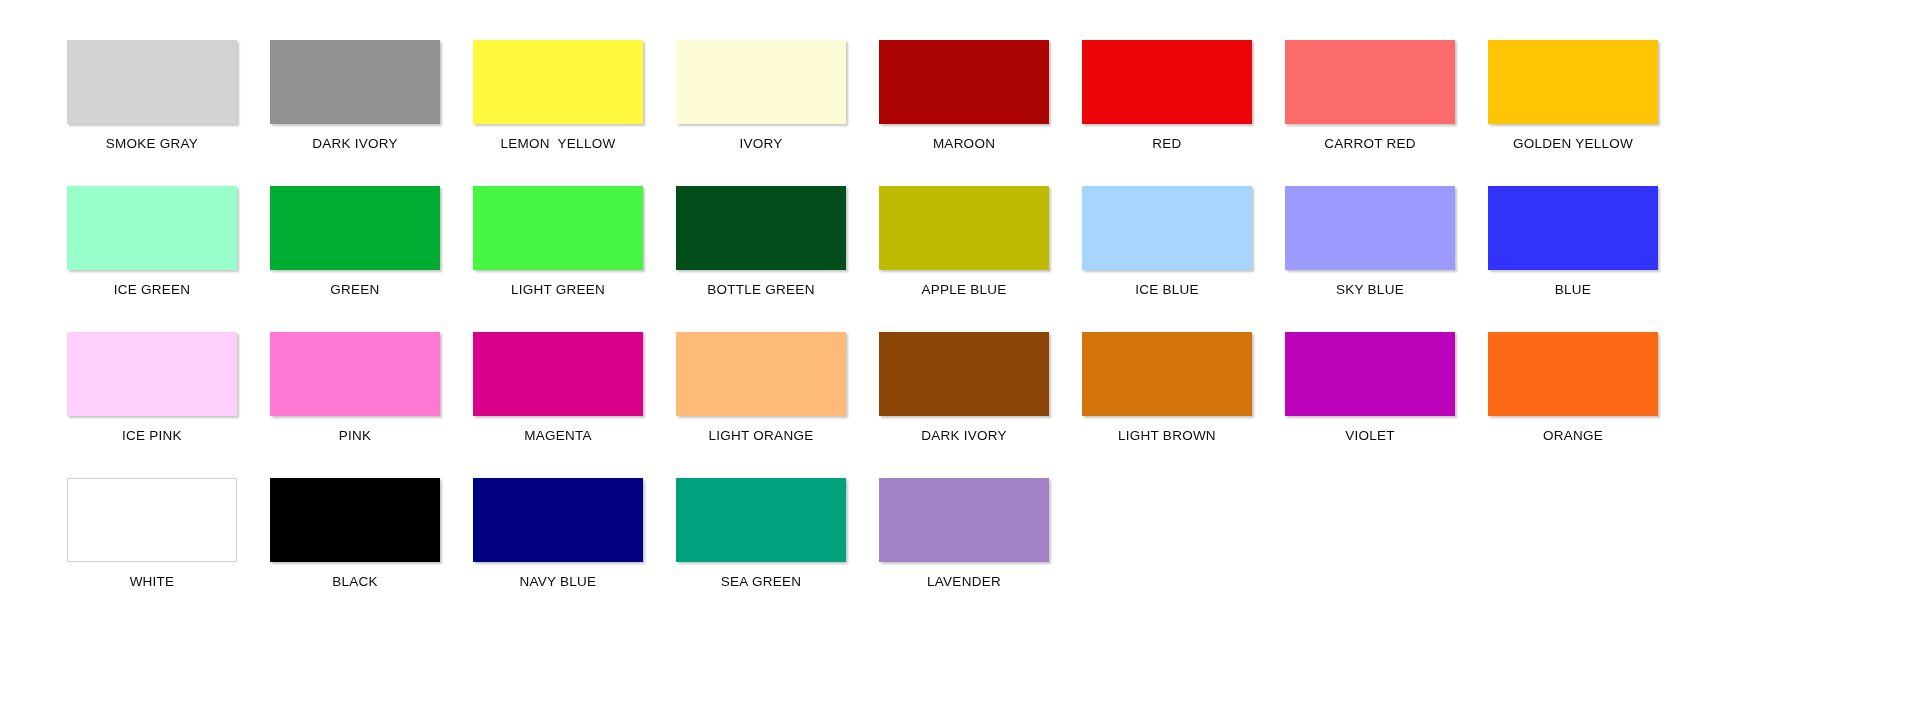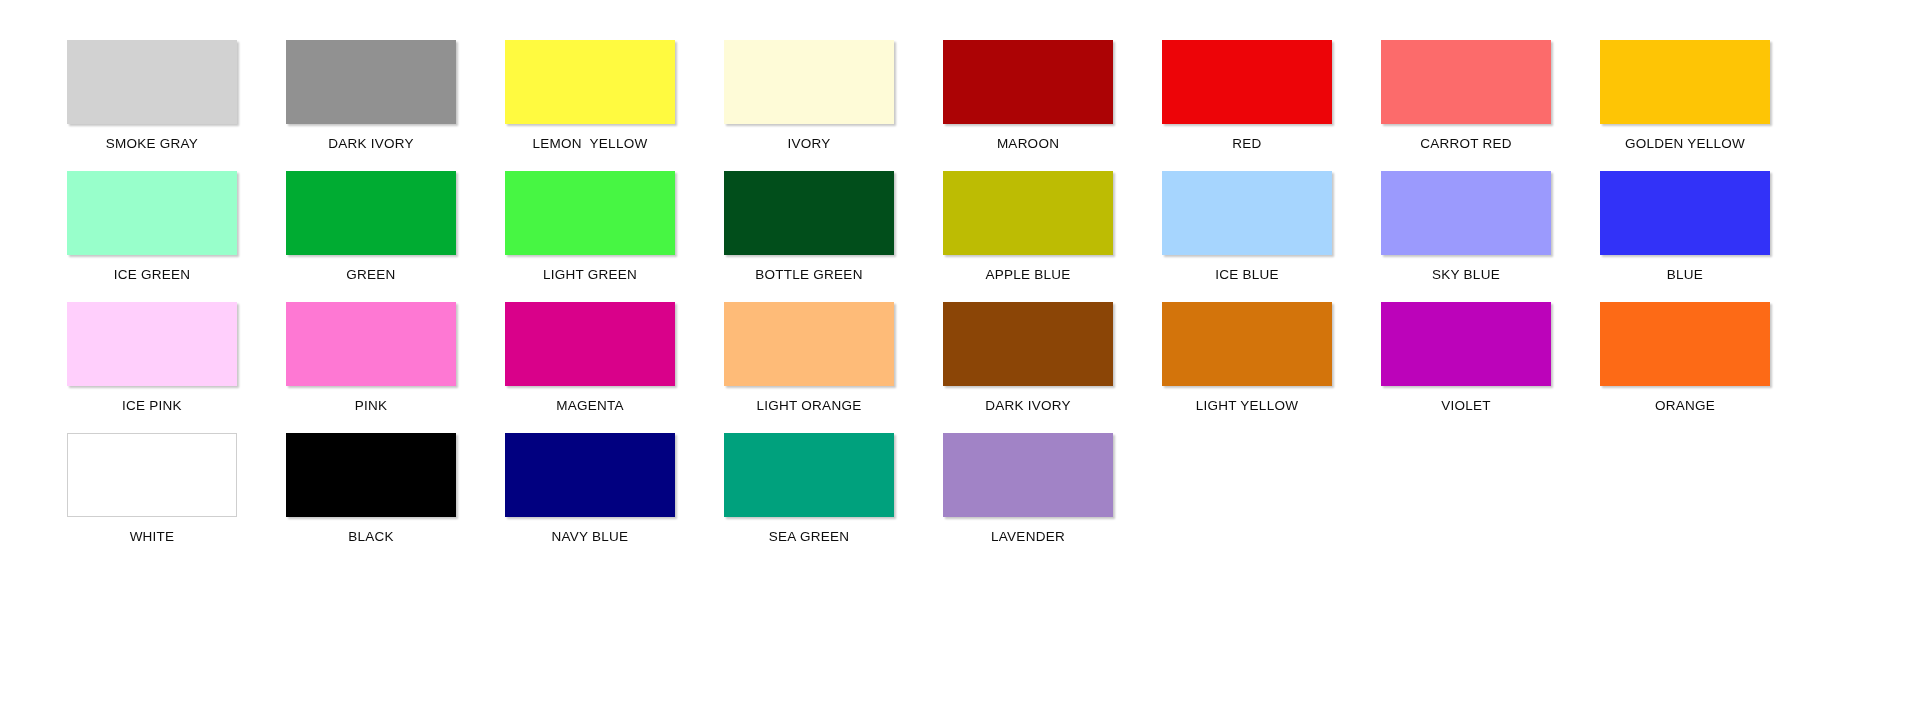--- a/index.html
+++ b/index.html
@@ -23,20 +23,21 @@
     box-sizing: border-box;
     padding: 40px 0 0 0;
   }
 
   .swatch-grid {
     display: grid;
     grid-template-columns: repeat(8, 188px);
     column-gap: 31px;
     row-gap: 0;
     margin-left: 58px;
+    gap: 15px;
   }
 
   .swatch-cell {
     width: 188px;
     height: 131px;
     position: relative;
   }
 
   .swatch-chip {
     width: 170px;
@@ -146,21 +147,21 @@
       <div class="swatch-cell">
         <div class="swatch-chip" title="LIGHT ORANGE" style="background-color: rgb(254, 187, 120);"></div>
         <div class="swatch-label">LIGHT ORANGE</div>
       </div>
       <div class="swatch-cell">
         <div class="swatch-chip" title="DARK BROWN" style="background-color: rgb(139, 69, 6);"></div>
         <div class="swatch-label">DARK IVORY</div>
       </div>
       <div class="swatch-cell">
         <div class="swatch-chip" title="LIGHT BROWN" style="background-color: rgb(211, 116, 11);"></div>
-        <div class="swatch-label">LIGHT YELLOW</div>
+        <div class="swatch-label">LIGHT BROWN</div>
       </div>
       <div class="swatch-cell">
         <div class="swatch-chip" title="VIOLET" style="background-color: rgb(188, 3, 186);"></div>
         <div class="swatch-label">VIOLET</div>
       </div>
       <div class="swatch-cell">
         <div class="swatch-chip" title="ORANGE" style="background-color: rgb(253, 106, 22);"></div>
         <div class="swatch-label">ORANGE</div>
       </div>
       <div class="swatch-cell">

